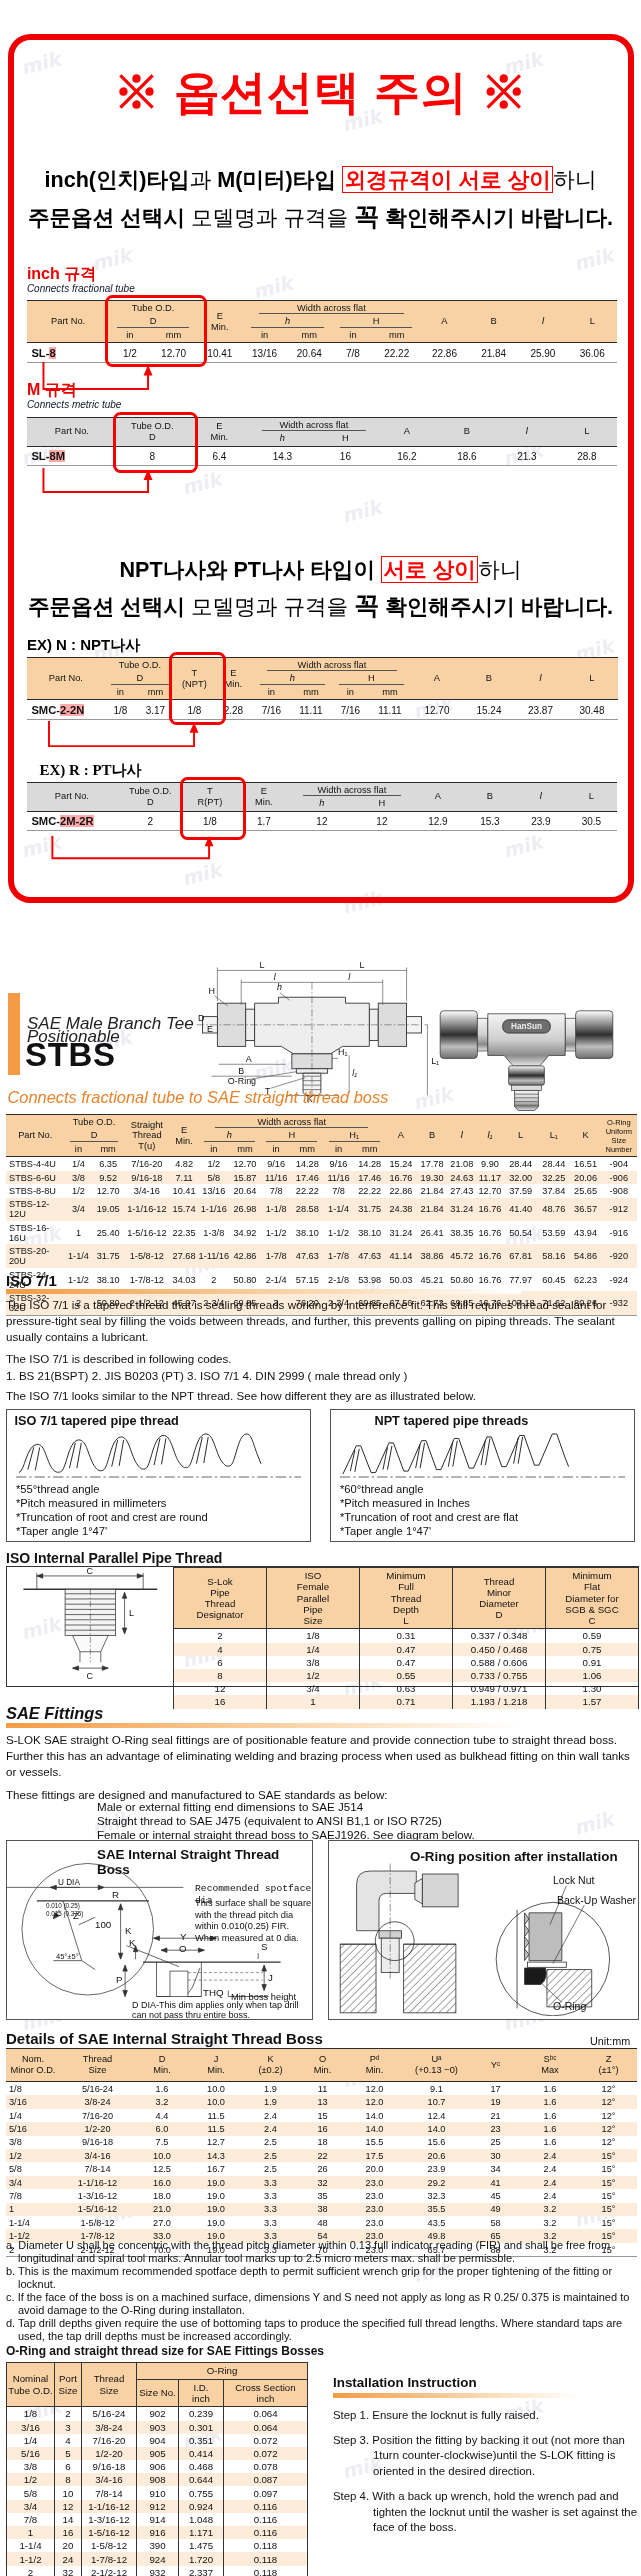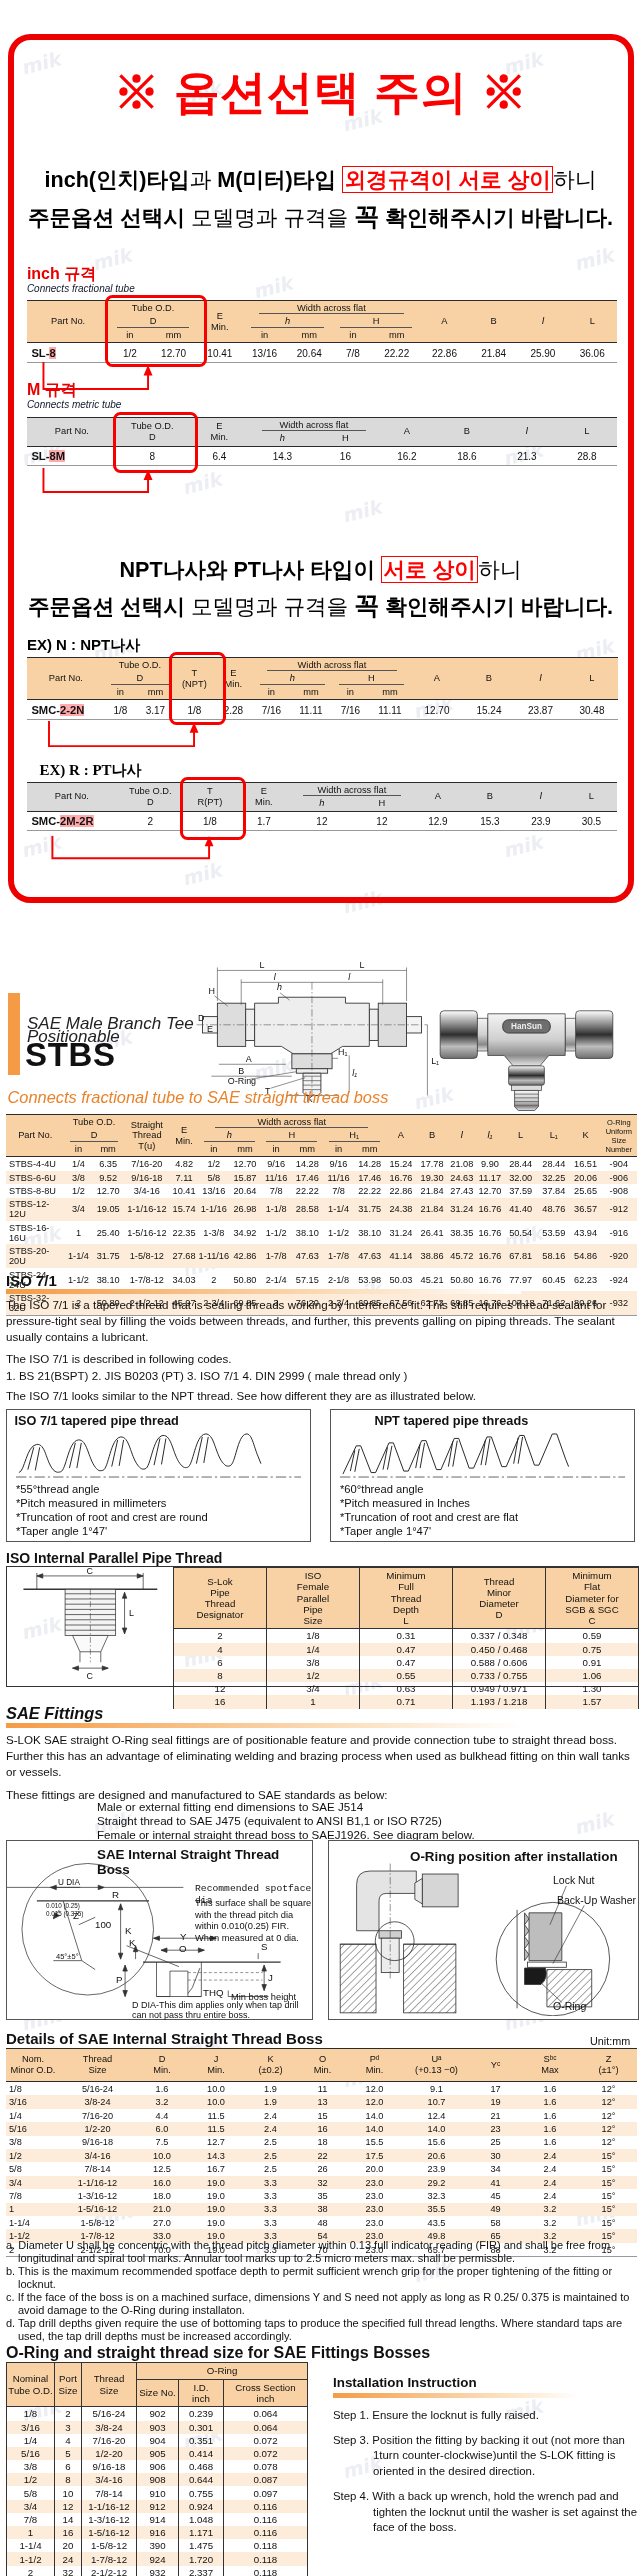--- a/index.html
+++ b/index.html
@@ -1184,21 +1184,21 @@
       </tbody>
   </table>
 
   <div class="abs z" style="left:6px;top:2239px;width:631px;">
     <p class="fn"><span>a.</span> <span>Diameter U shall be concentric with the thread pitch diameter within 0.13 full indicator reading (FIR) and shall be free from longitudinal and spiral tool marks. Annular tool marks up to 2.5 micro meters max. shall be permissble.</span></p>
     <p class="fn"><span>b.</span> <span>This is the maximum recommended spotface depth to permit sufficient wrench grip for the proper tightening of the fitting or locknut.</span></p>
     <p class="fn"><span>c.</span> <span>If the face of the boss is on a machined surface, dimensions Y and S need not apply as long as R 0.25/ 0.375 is maintained to avoid damage to the O-Ring during installaton.</span></p>
     <p class="fn"><span>d.</span> <span>Tap drill depths given require the use of bottoming taps to produce the specified full thread lengths. Where standard taps are used, the tap drill depths must be increased accordingly.</span></p>
   </div>
 
-  <div class="abs z h2" style="left:6px;top:2344px;font-size:16px;">O-Ring and straight thread size for SAE Fittings Bosses</div>
+  <div class="abs z h2" style="left:6px;top:2344px;font-size:12px;">O-Ring and straight thread size for SAE Fittings Bosses</div>
   <table class="abs z bordered" style="left:6px;top:2362px;width:300px;">
     <colgroup>
         <col style="width:48px">
         <col style="width:27px">
         <col style="width:55px">
         <col style="width:42px">
         <col style="width:45px">
         <col style="width:84px">
       </colgroup>
     <thead>

